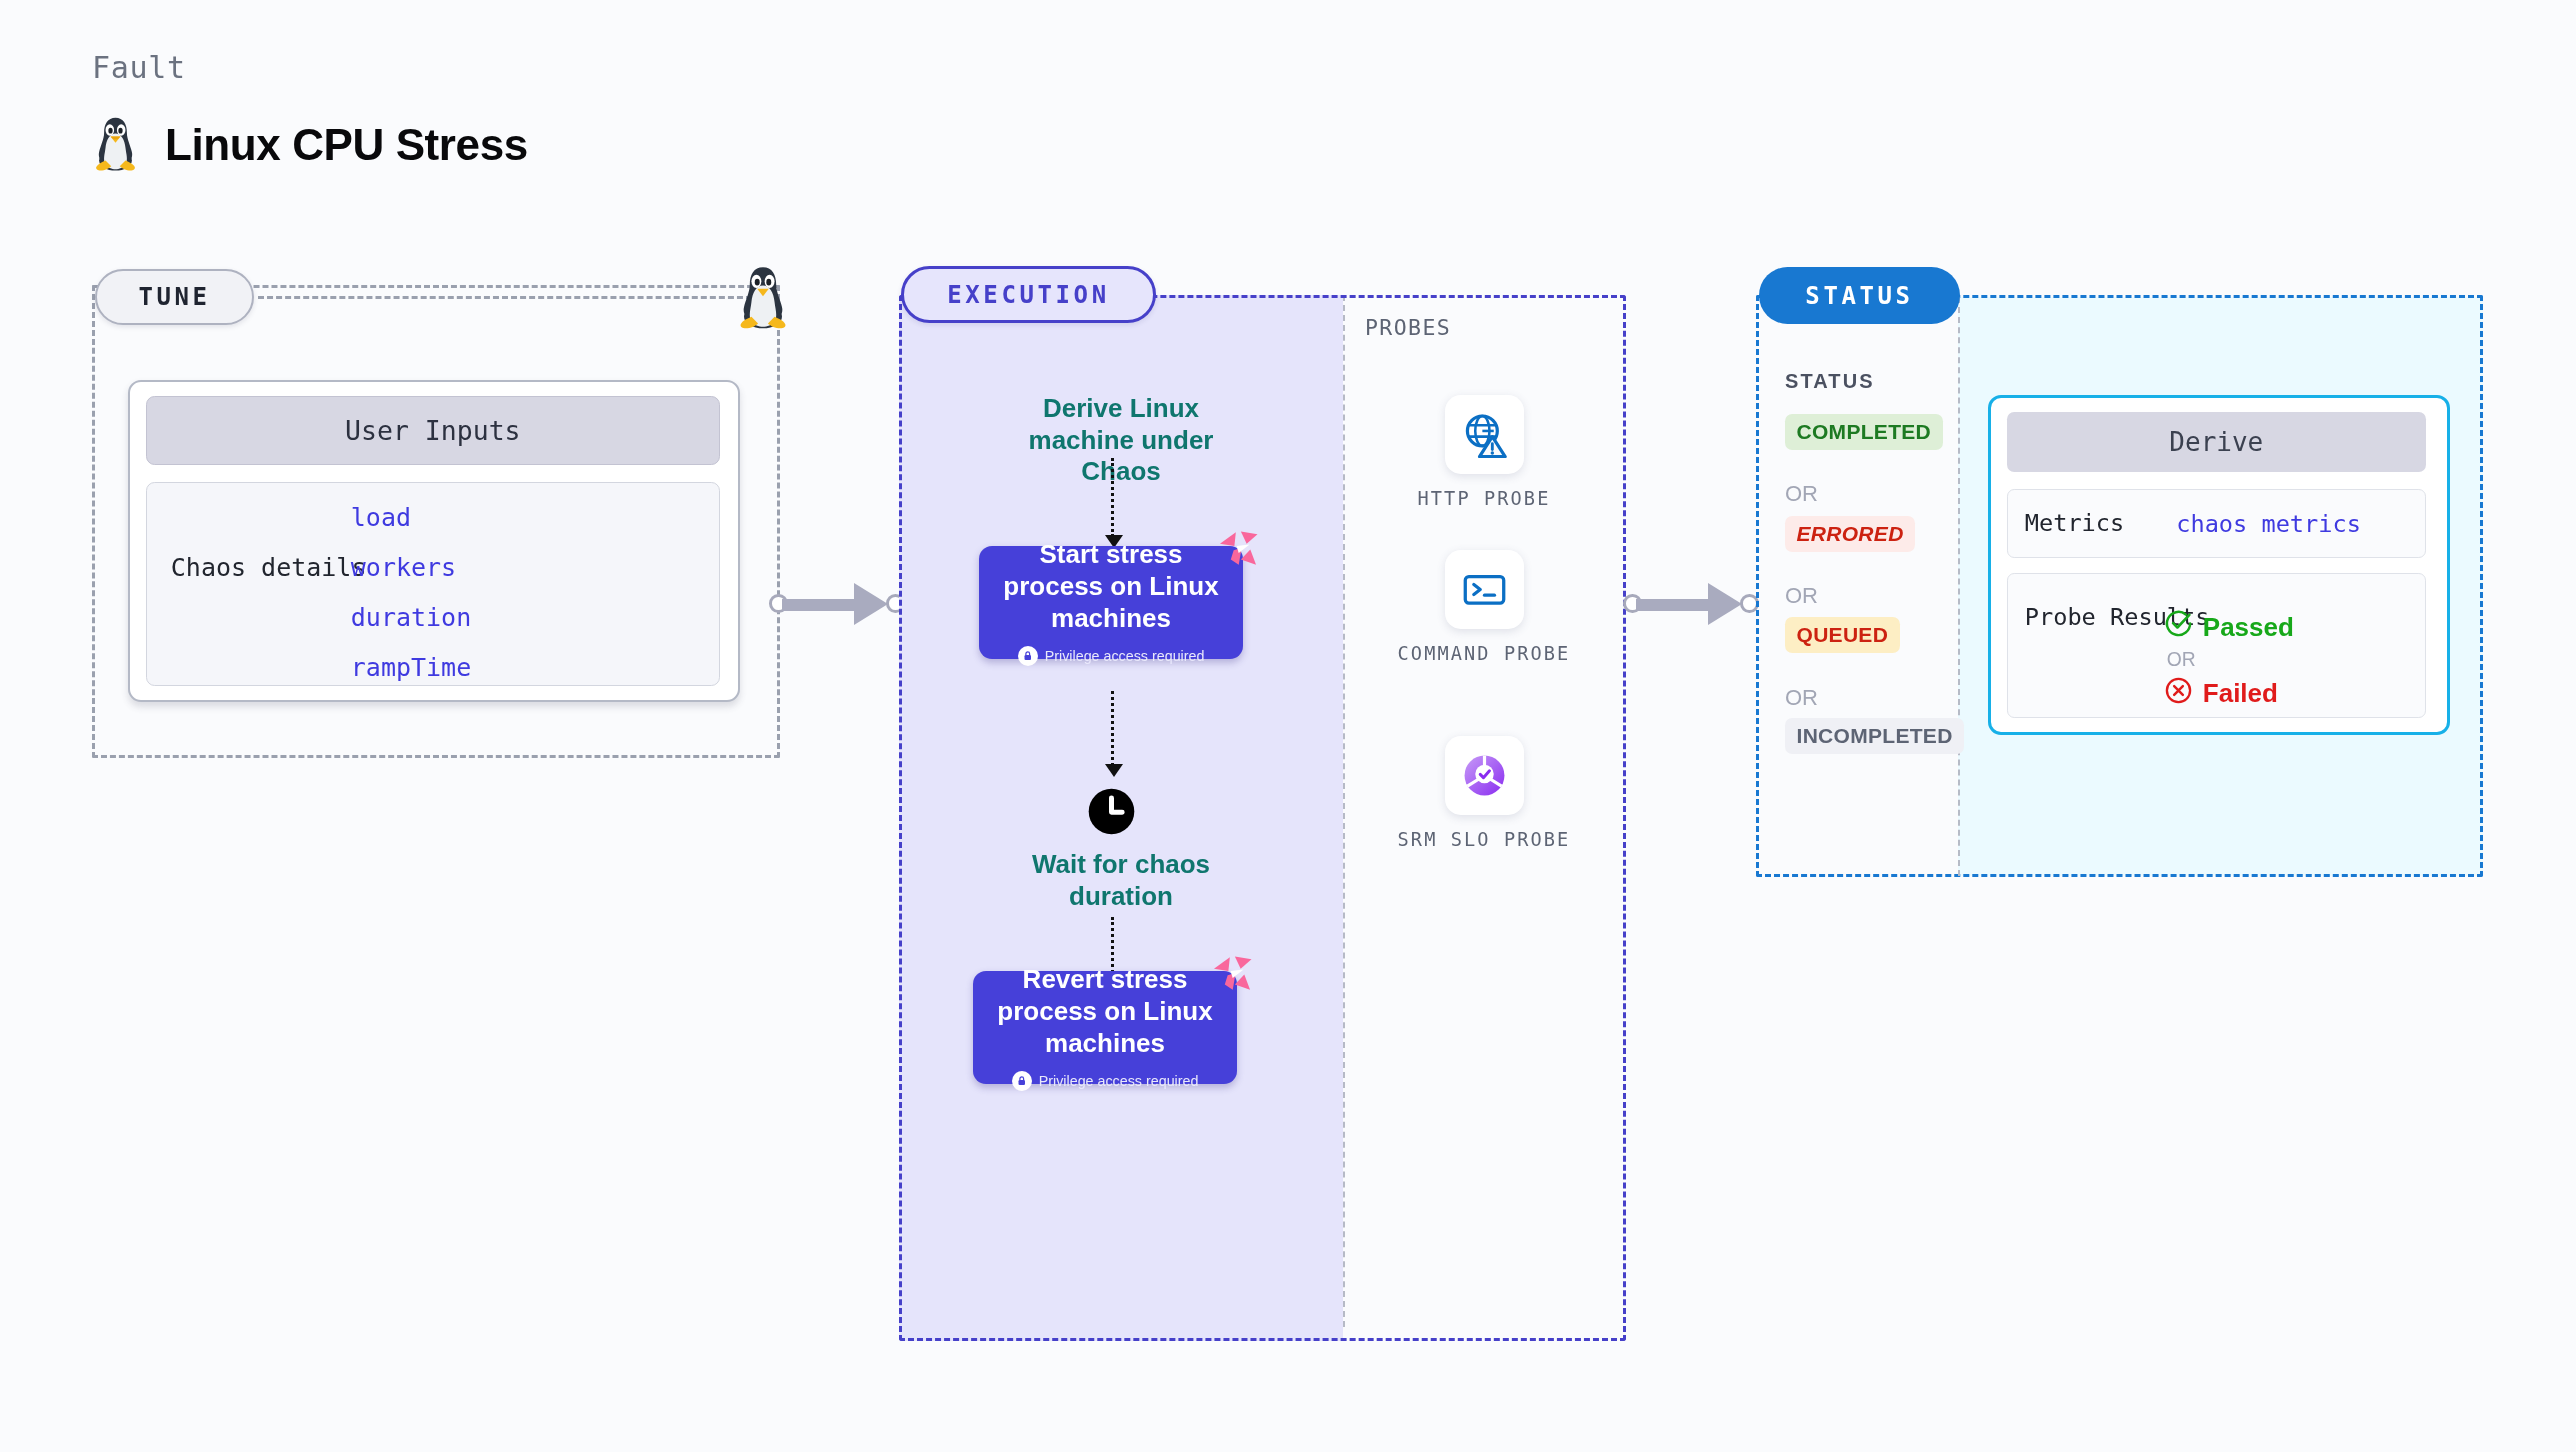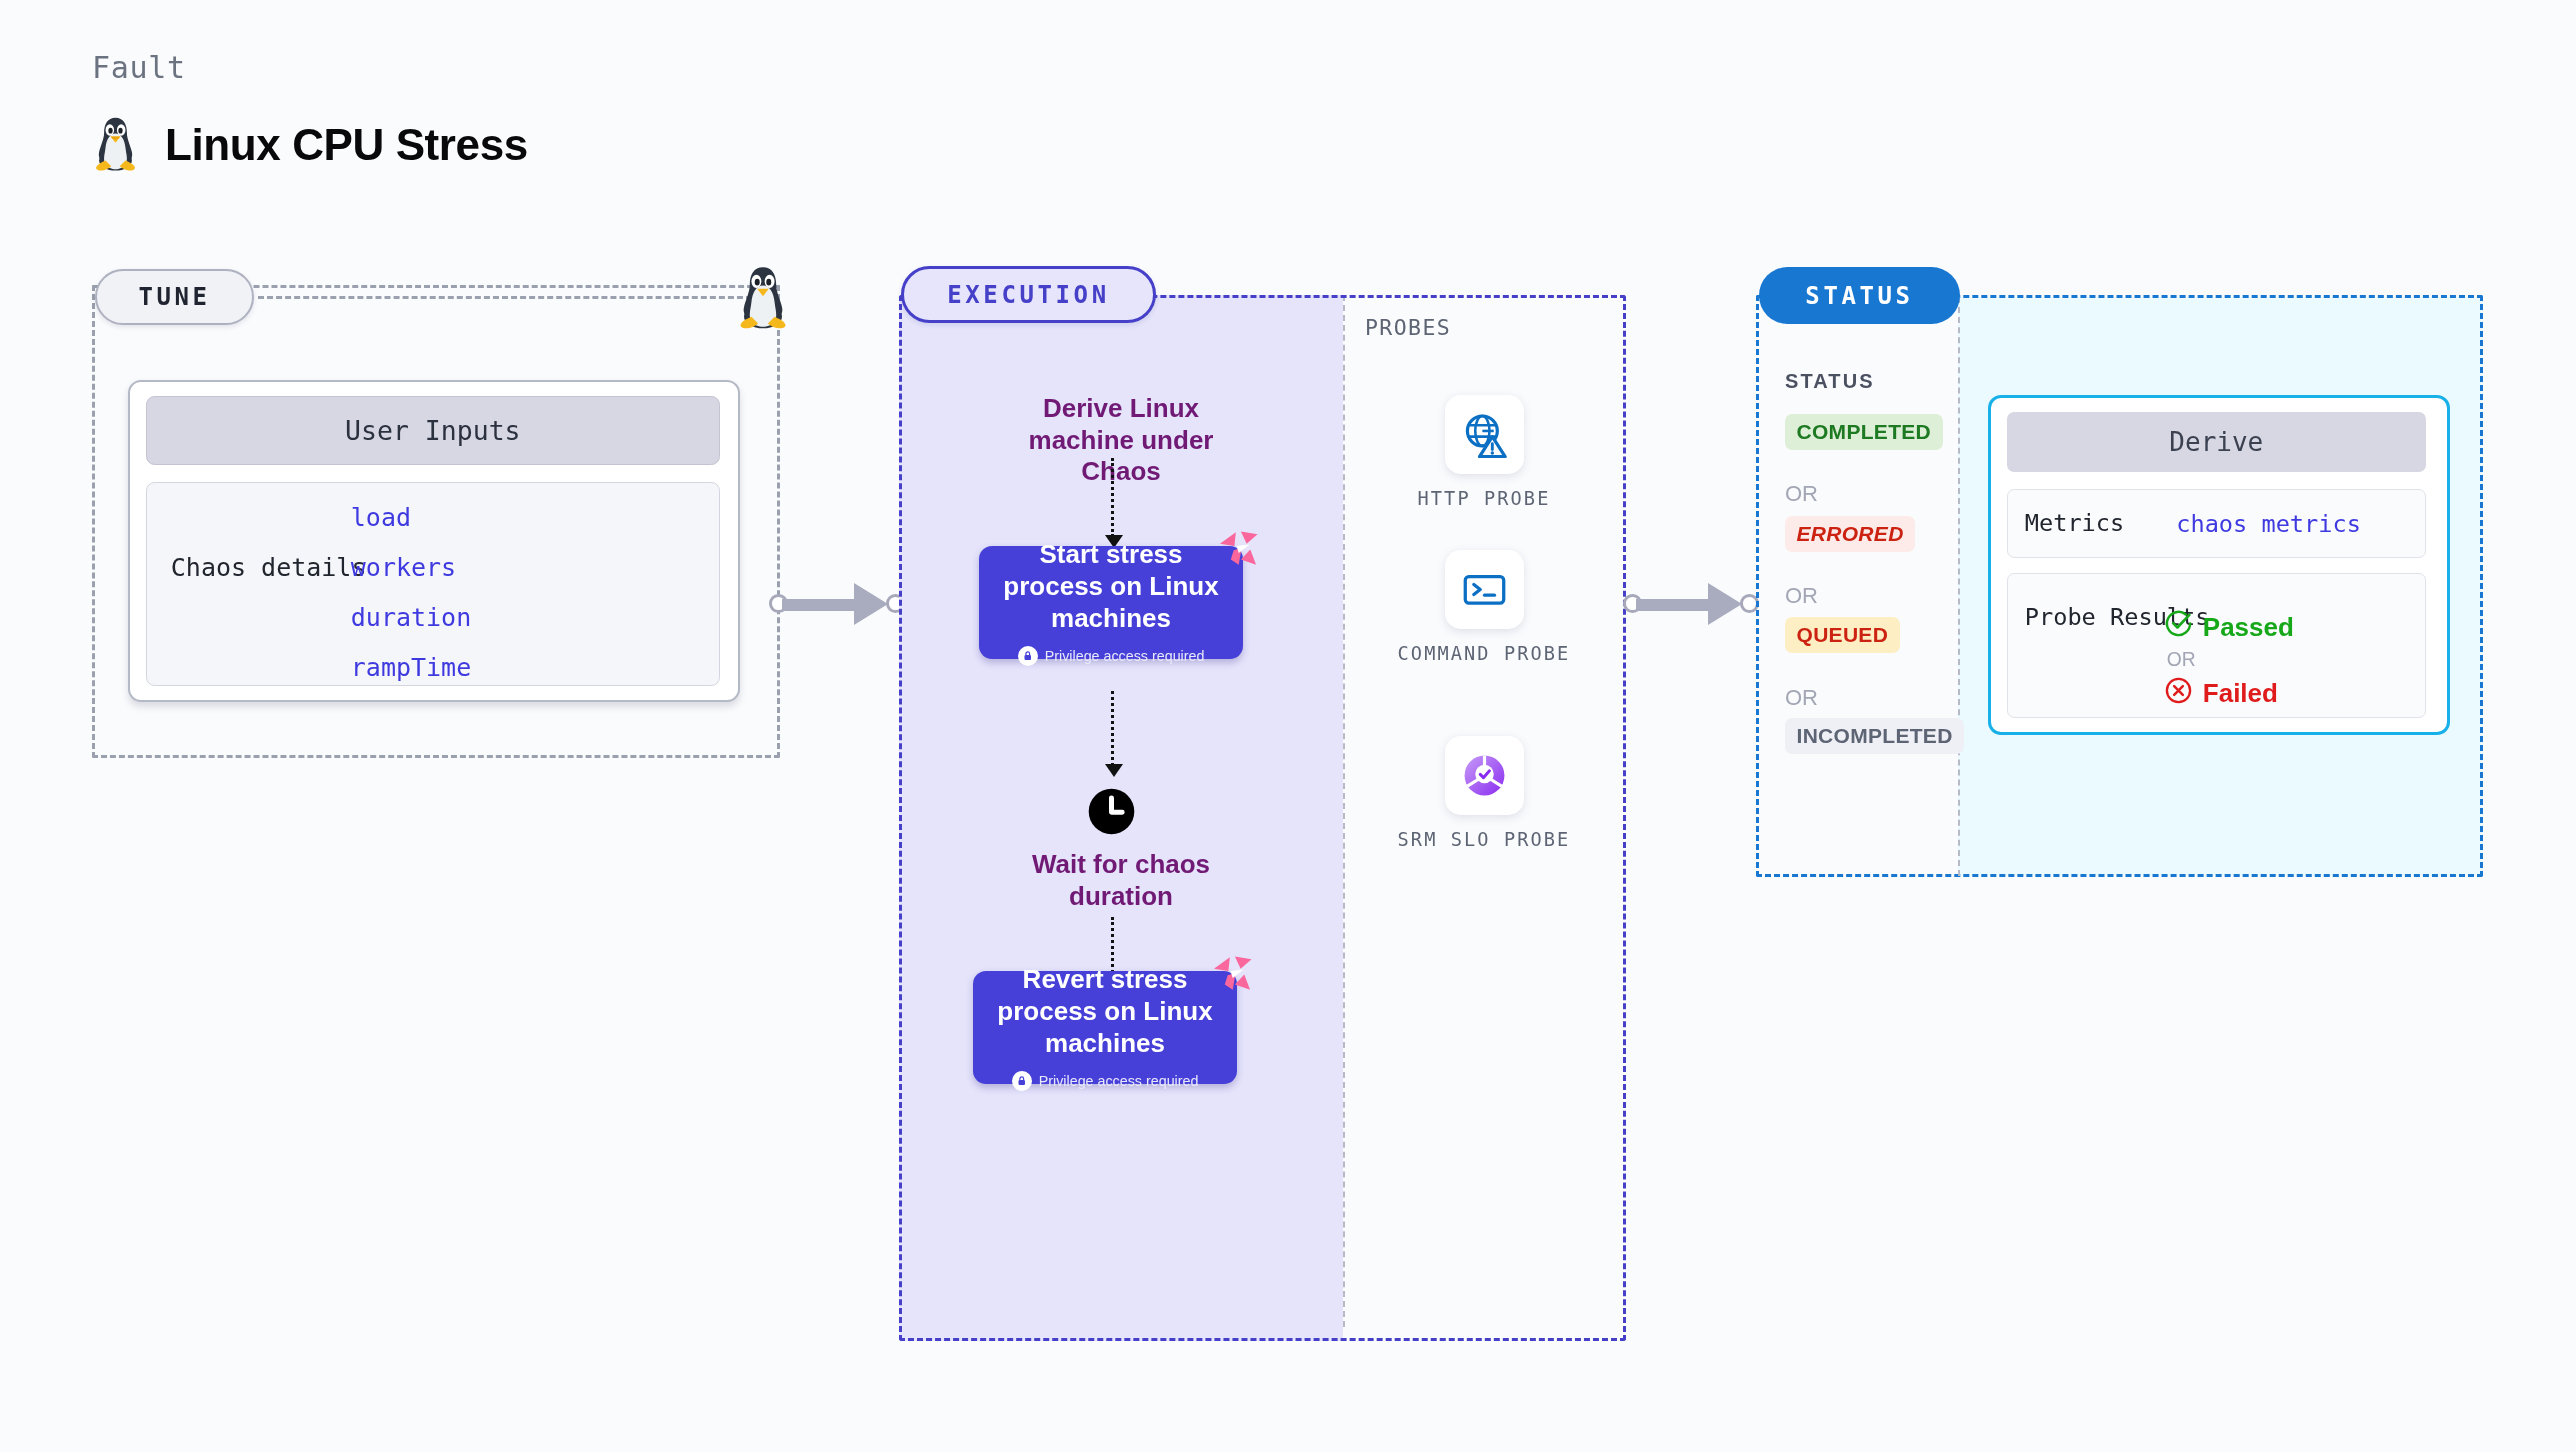--- a/index.html
+++ b/index.html
@@ -122,21 +122,21 @@
   .arrow-head{
     position:absolute;top:1.4px;width:0;height:0;
     border-top:21.5px solid transparent;border-bottom:21.5px solid transparent;
     border-left:34px solid #a9abbf;
   }
   #arrow1{left:769px;top:582px;width:140px;}
   #arrow2{left:1623px;top:582px;width:140px;}
 
   
   .flow-title{
-    text-align:center;font-weight:bold;color:#701a75;font-size:26px;line-height:1.22;
+    text-align:center;font-weight:bold;color:#0f766e;font-size:26px;line-height:1.22;
   }
   #derive-step{left:999px;top:393px;width:244px;}
   .dotted-arrow{position:absolute;width:0;border-left:3.6px dotted #111;}
   .dotted-arrow::after{
     content:"";position:absolute;left:-9.3px;bottom:-10.7px;width:0;height:0;
     border-left:9.3px solid transparent;border-right:9.3px solid transparent;
     border-top:13.6px solid #111;
   }
   #dotted1{left:1111px;top:458px;height:79px;}
   #dotted2{left:1111px;top:691px;height:75px;}

